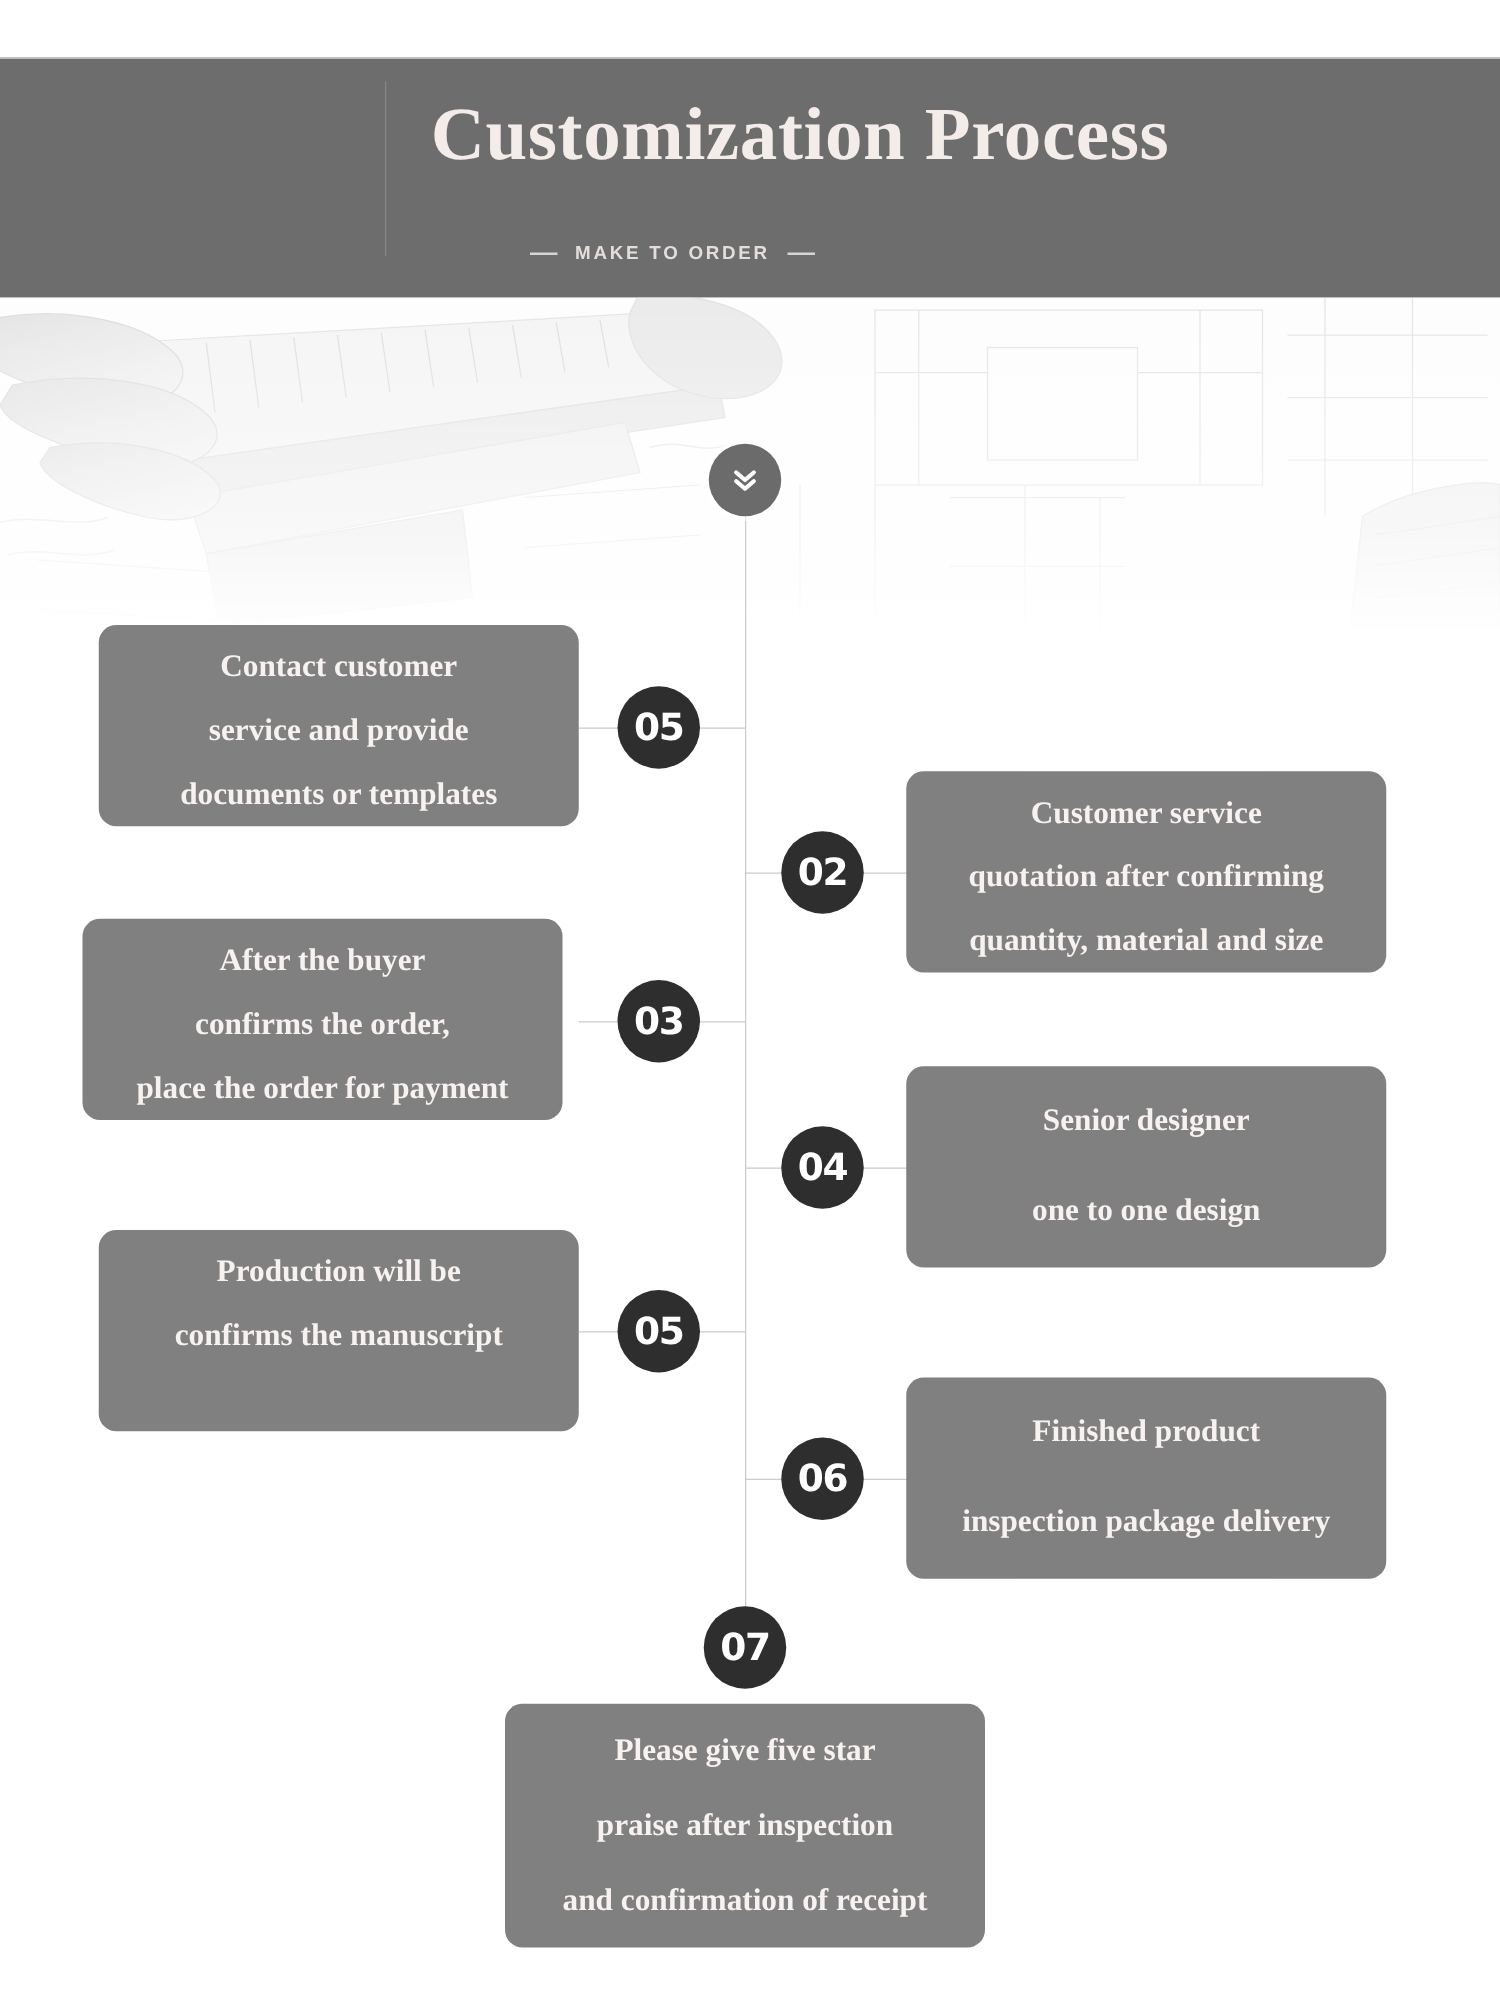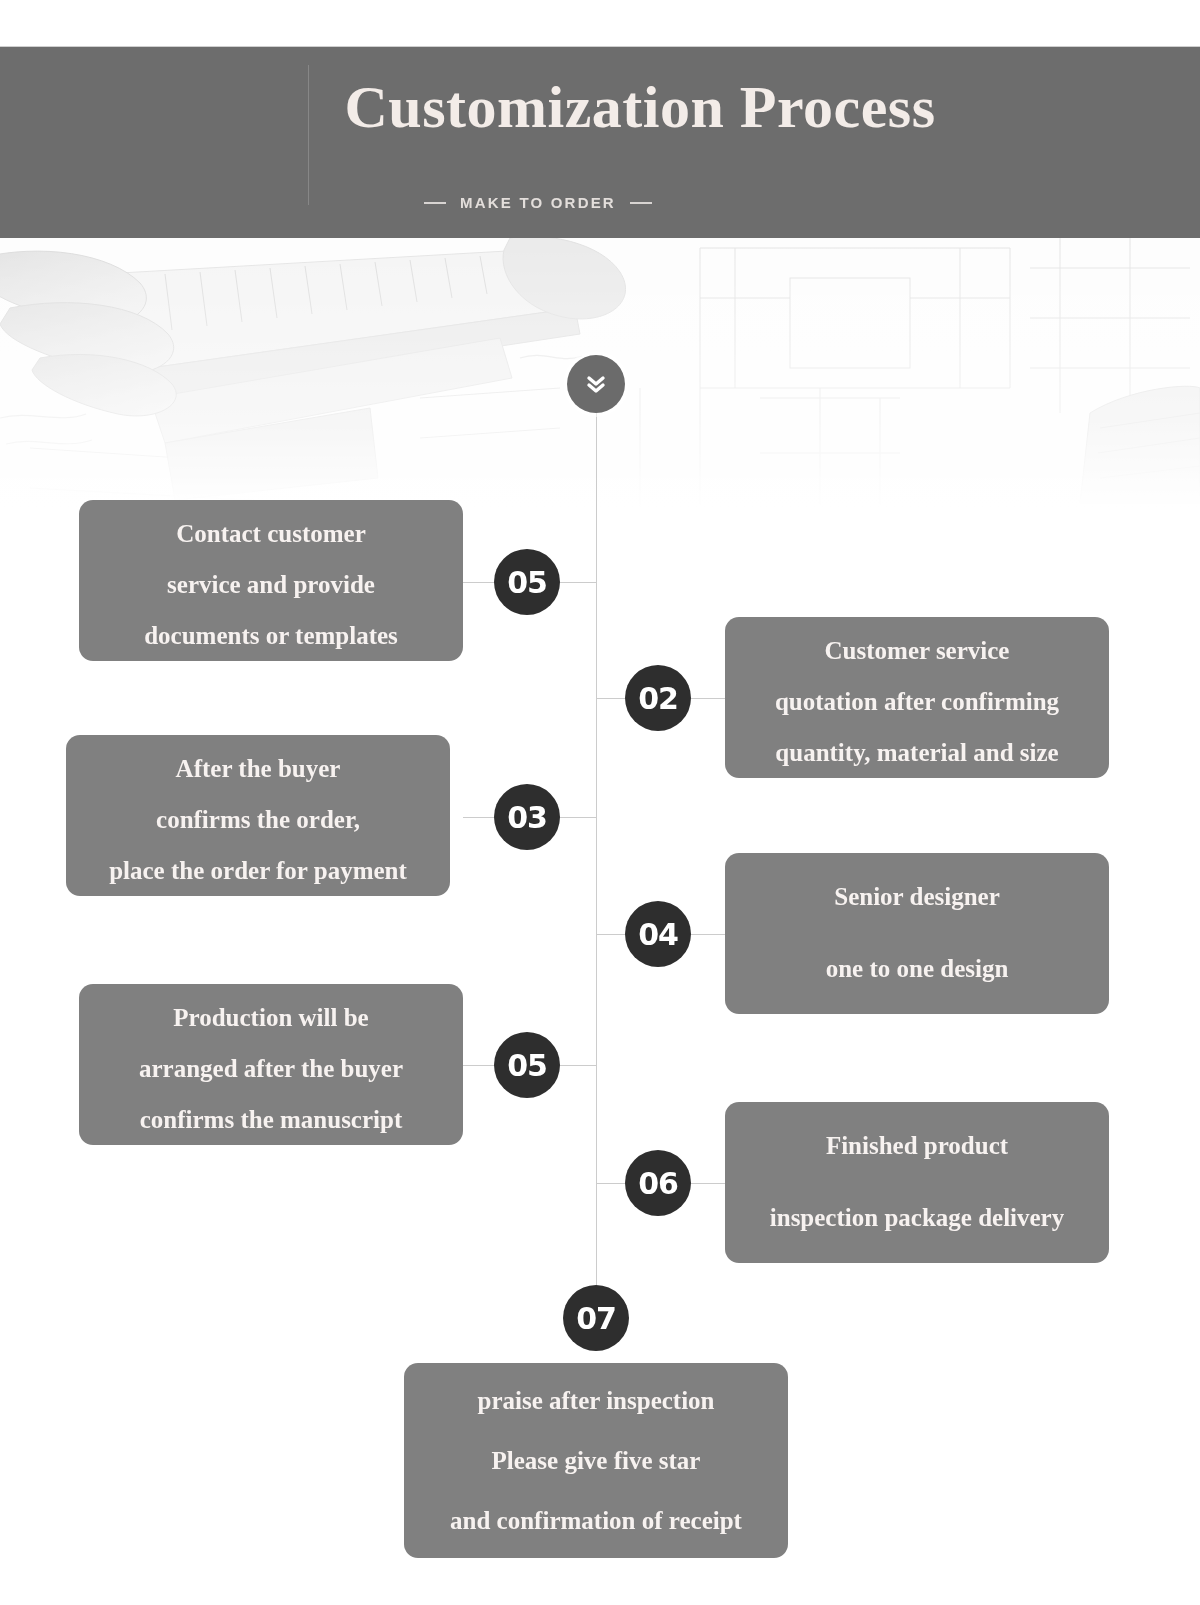--- a/index.html
+++ b/index.html
@@ -292,38 +292,37 @@
         <span class="line" style="line-height:72px;">Senior designer</span>
         <span class="line" style="line-height:72px;">one to one design</span>
       </div>
       <div class="badge" style="left:625px; top:901px;">04</div>
     </div>
 
     <div class="step">
       <div class="connector" style="left:463px; top:1065px; width:133px;"></div>
       <div class="card" style="left:79px; top:984px; width:384px; height:161px;">
         <span class="line">Production will be</span>
-        <span class="line">arranged after the buyer</span>
         <span class="line">confirms the manuscript</span>
       </div>
       <div class="badge" style="left:494px; top:1032px;">05</div>
     </div>
 
     <div class="step">
       <div class="connector" style="left:596px; top:1183px; width:130px;"></div>
       <div class="card" style="left:725px; top:1102px; width:384px; height:161px;">
         <span class="line" style="line-height:72px;">Finished product</span>
         <span class="line" style="line-height:72px;">inspection package delivery</span>
       </div>
       <div class="badge" style="left:625px; top:1150px;">06</div>
     </div>
 
     <div class="step">
       <div class="badge" style="left:563px; top:1285px;">07</div>
       <div class="card" style="left:404px; top:1363px; width:384px; height:195px; line-height:60px;">
+        <span class="line">Please give five star</span>
         <span class="line">praise after inspection</span>
-        <span class="line">Please give five star</span>
         <span class="line">and confirmation of receipt</span>
       </div>
     </div>
 
   </div>
 </div>
 
 </body></html>

